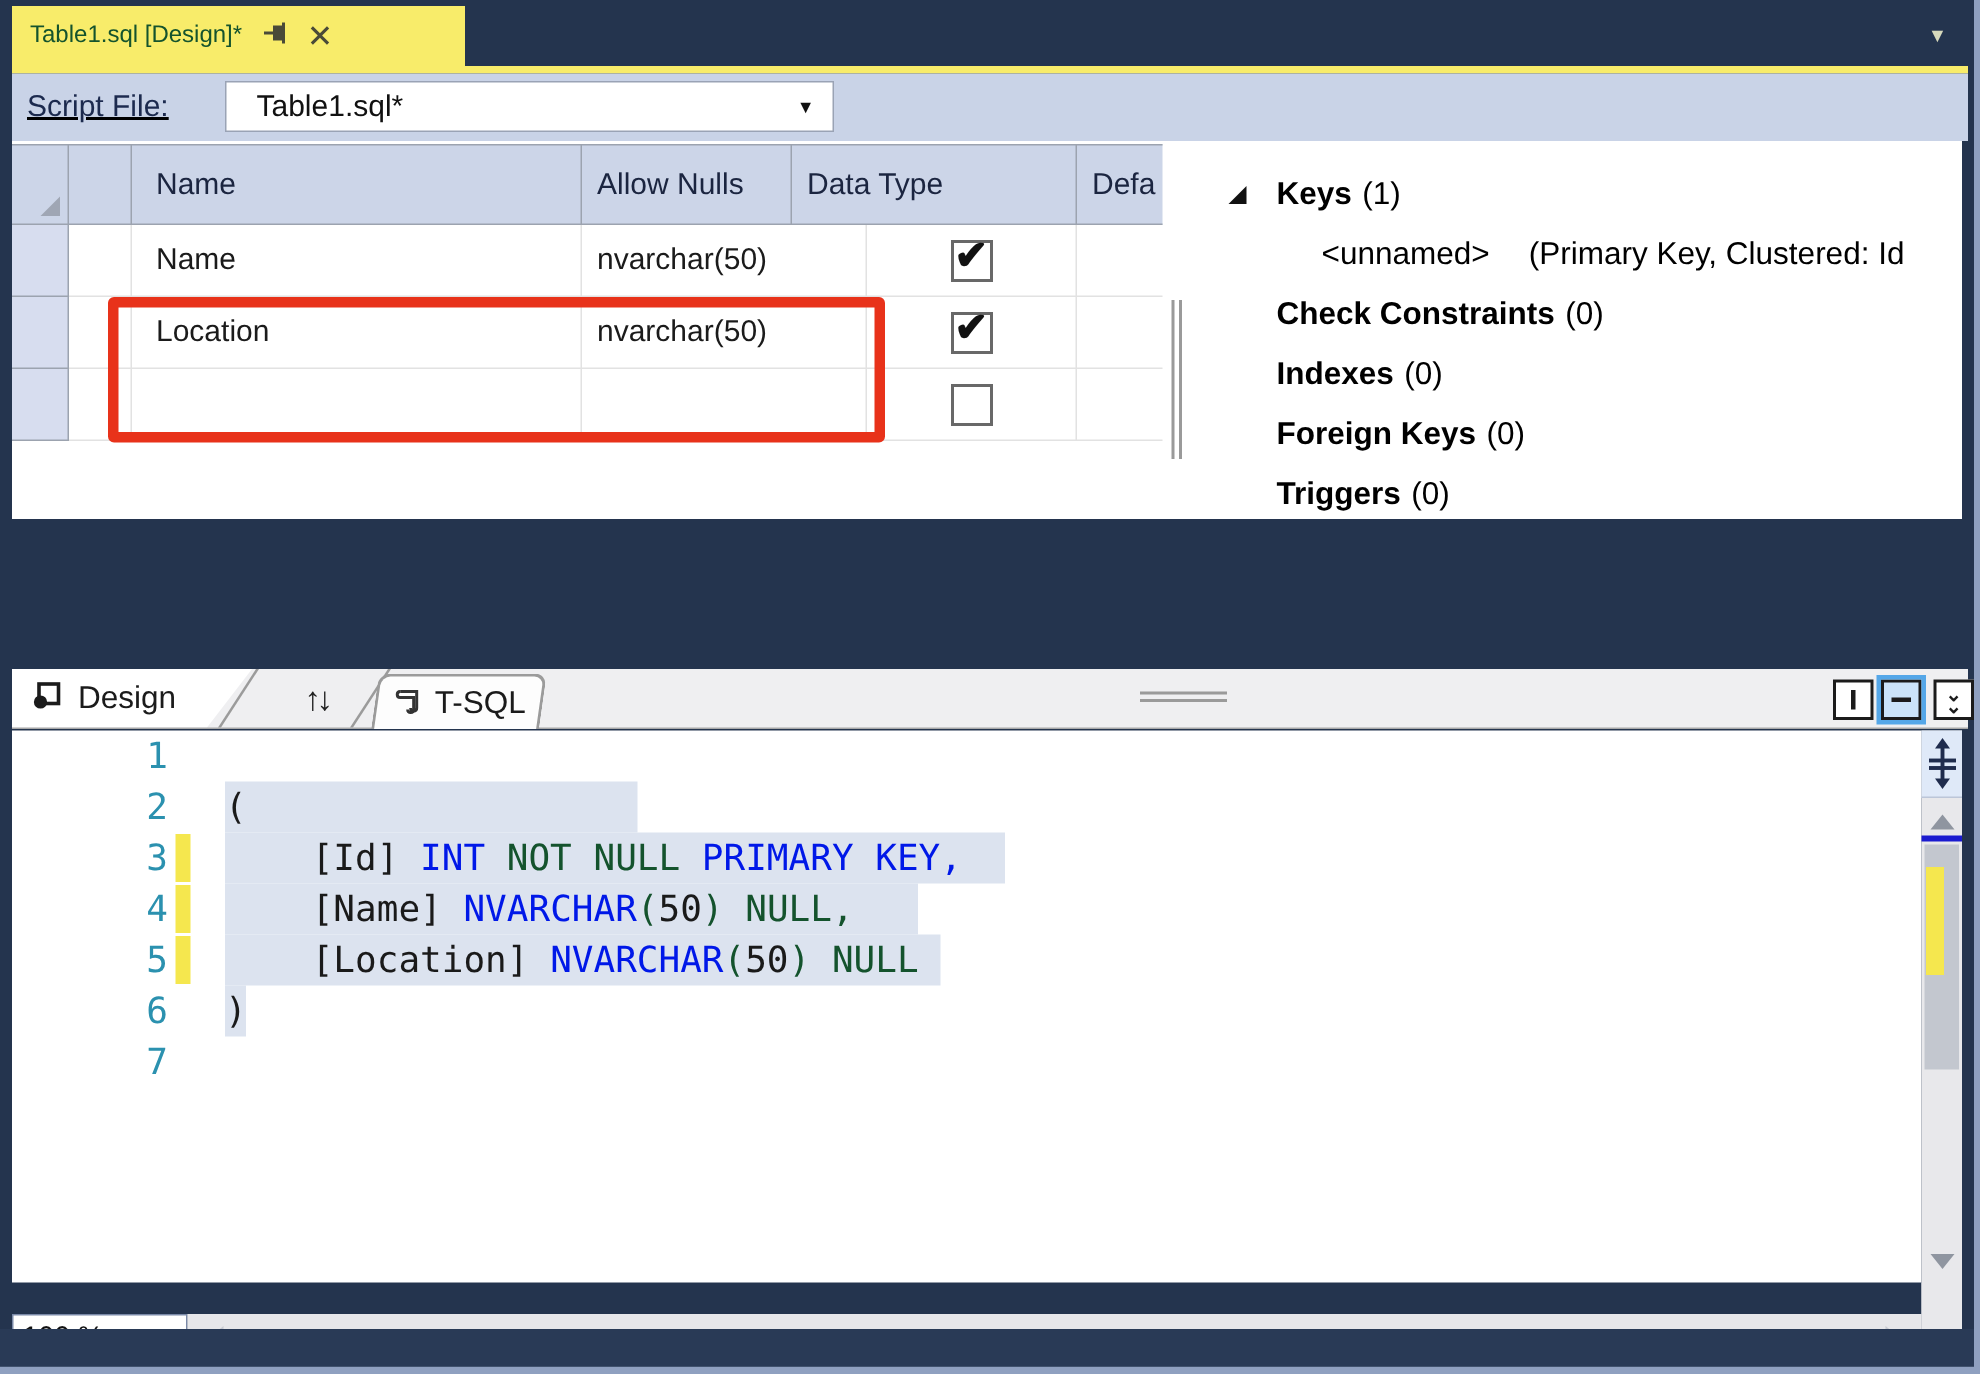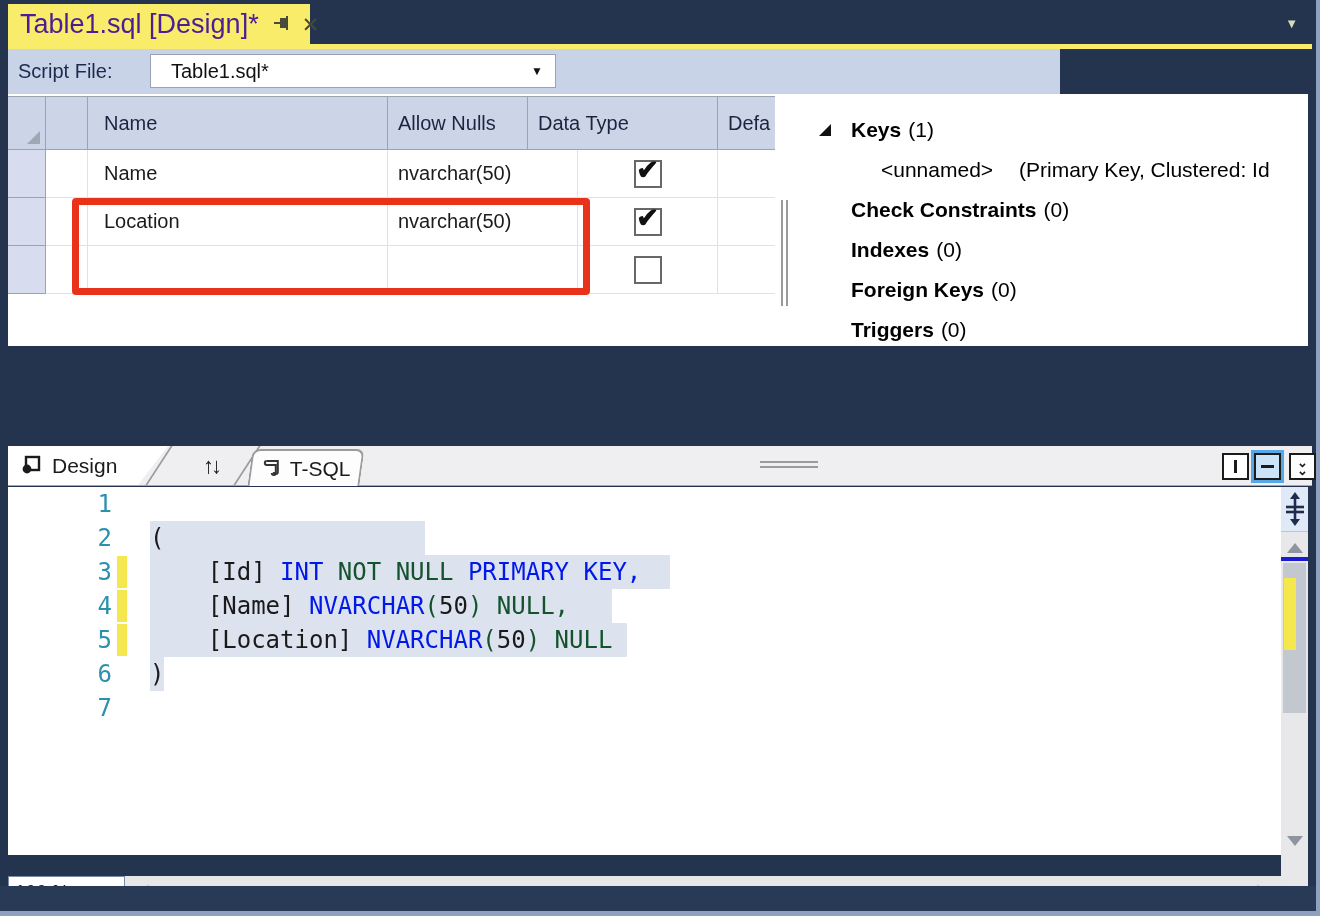--- a/index.html
+++ b/index.html
@@ -3,29 +3,29 @@
 <meta charset="utf-8">
 <style>
   * { margin:0; padding:0; box-sizing:border-box; }
   body { font-family:"Liberation Sans", sans-serif; background:#10131a; }
   #win { position:relative; width:1320px; height:916px; background:#24344E; overflow:hidden;
          border-right:4px solid #8FA0C0; border-bottom:5px solid #8FA0C0; }
 
   
   .doc-tab { position:absolute; left:8px; top:4px; width:302px; height:40px; background:#F8EC6A;
              display:flex; align-items:center; padding:0 10px 0 12px; }
-  .doc-tab .title { font-size:27px; color:#4c1d95; white-space:nowrap; }
+  .doc-tab .title { font-size:16px; color:#14532d; white-space:nowrap; }
   .doc-tab .pin { margin-left:14px; }
   .doc-tab .close { margin-left:12px; font-size:21px; color:#4A4A38; line-height:1; }
   .yellow-underline { position:absolute; left:8px; top:44px; width:1304px; height:5px; background:#F8EC6A; }
   .tab-list-arrow { position:absolute; right:18px; top:16px; font-size:13px; color:#D7D9BC; }
 
   
-  .toolbar { position:absolute; left:8px; top:49px; width:1052px; height:45px; background:#C9D3E7;
-             display:flex; align-items:center; }
+  .toolbar { position:absolute; left:8px; top:49px; width:1304px; height:45px; background:#C9D3E7;
+             display:flex; align-items:center;text-decoration:underline; }
   .toolbar .lbl { font-size:20px; color:#1C2A4E; margin-left:10px; }
   .combo { position:absolute; left:142px; top:5px; width:406px; height:34px; background:#fff;
            border:1px solid #9AA3B5; display:flex; align-items:center; }
   .combo .val { font-size:20px; color:#111; margin-left:20px; flex:1; }
   .combo .arr { font-size:12px; color:#111; margin-right:12px; }
 
   
   .main-panel { position:absolute; left:8px; top:94px; width:1300px; height:252px; background:#fff; overflow:hidden; }
 
   .grid { position:absolute; left:0; top:2px; width:767px; }

